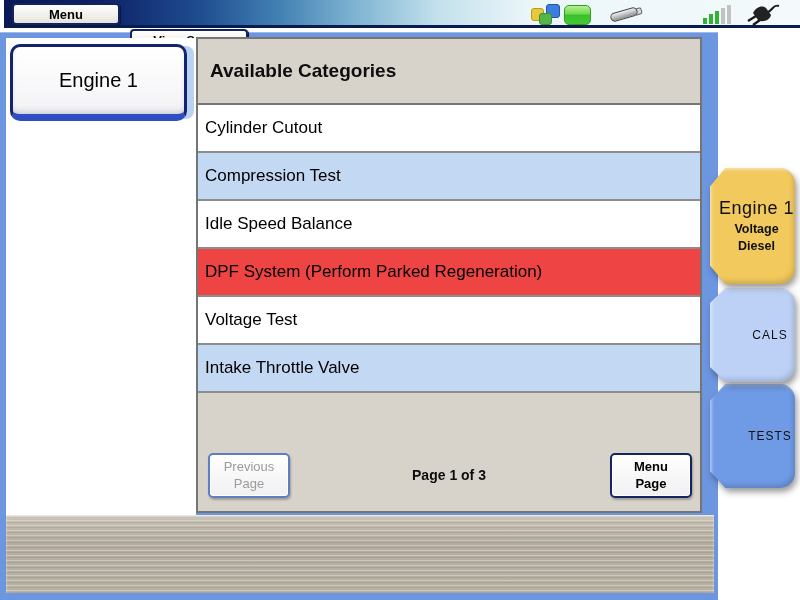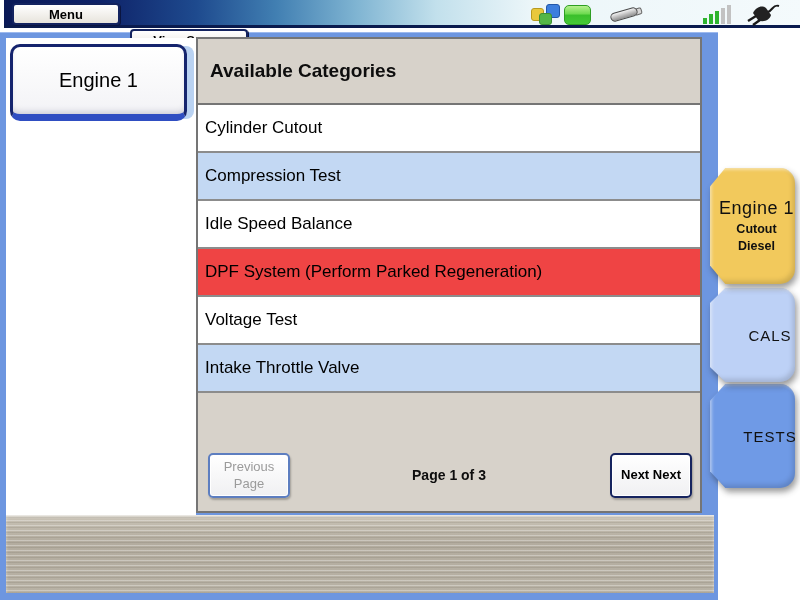--- a/index.html
+++ b/index.html
@@ -79,21 +79,21 @@
     padding-left:8px; color:#101010; cursor:pointer;
     box-shadow: inset 2px 2px 3px rgba(255,255,255,.45), inset -2px -3px 5px rgba(0,0,0,.15); }
   .tw-faults { top:36px;  height:128px; z-index:6; }
   .tw-engine { top:168px; height:116px; z-index:5; }
   .tw-cals   { top:288px; height:94px;  z-index:4; }
   .tw-tests  { top:384px; height:104px; z-index:3; }
   .tab-title { font-size:16px; letter-spacing:.5px; }
   .tab-sub   { font-size:11.5px; font-weight:bold; line-height:1.3; }
   .tw-engine .tab-title { font-size:18px; margin-bottom:2px; }
   .tw-engine .tab-sub   { font-size:12.5px; }
-  .tw-cals .tab-title, .tw-tests .tab-title { font-size:15px; letter-spacing:1px;margin-left:27px; }
+  .tw-cals .tab-title, .tw-tests .tab-title { font-size:12px; letter-spacing:1px;margin-left:27px; }
 </style>
 </head>
 <body>
 
 <div id="page">
 
   <div class="frame" style="background-color: rgb(109, 150, 224);"></div>
 
   <div class="topbar">
     <div class="tb-btn tb-menu">Menu</div>
@@ -132,30 +132,30 @@
 
     <div class="cat-row">Cylinder Cutout</div>
     <div class="cat-row" style="background-color: rgb(195, 216, 243);">Compression Test</div>
     <div class="cat-row">Idle Speed Balance</div>
     <div class="cat-row" style="background-color: #ef4444;">DPF System (Perform Parked Regeneration)</div>
     <div class="cat-row">Voltage Test</div>
     <div class="cat-row" style="background-color: rgb(195, 216, 243);">Intake Throttle Valve</div>
 
     <div class="pag-btn pag-prev">Previous Page</div>
     <div class="pag-label">Page 1 of 3</div>
-    <div class="pag-btn pag-next">Next Next</div>
+    <div class="pag-btn pag-next">Menu Page</div>
   </div>
 
   <div class="tan-strip"></div>
 
 
   <div class="tab-wrap tw-engine">
     <div class="tab-body" style="background-color: rgb(242, 201, 92);">
       <div class="tab-title">Engine 1</div>
-      <div class="tab-sub">Cutout</div>
+      <div class="tab-sub">Voltage</div>
       <div class="tab-sub">Diesel</div>
     </div>
   </div>
 
   <div class="tab-wrap tw-cals">
     <div class="tab-body" style="background-color: rgb(189, 209, 246);">
       <div class="tab-title">CALS</div>
     </div>
   </div>
 

